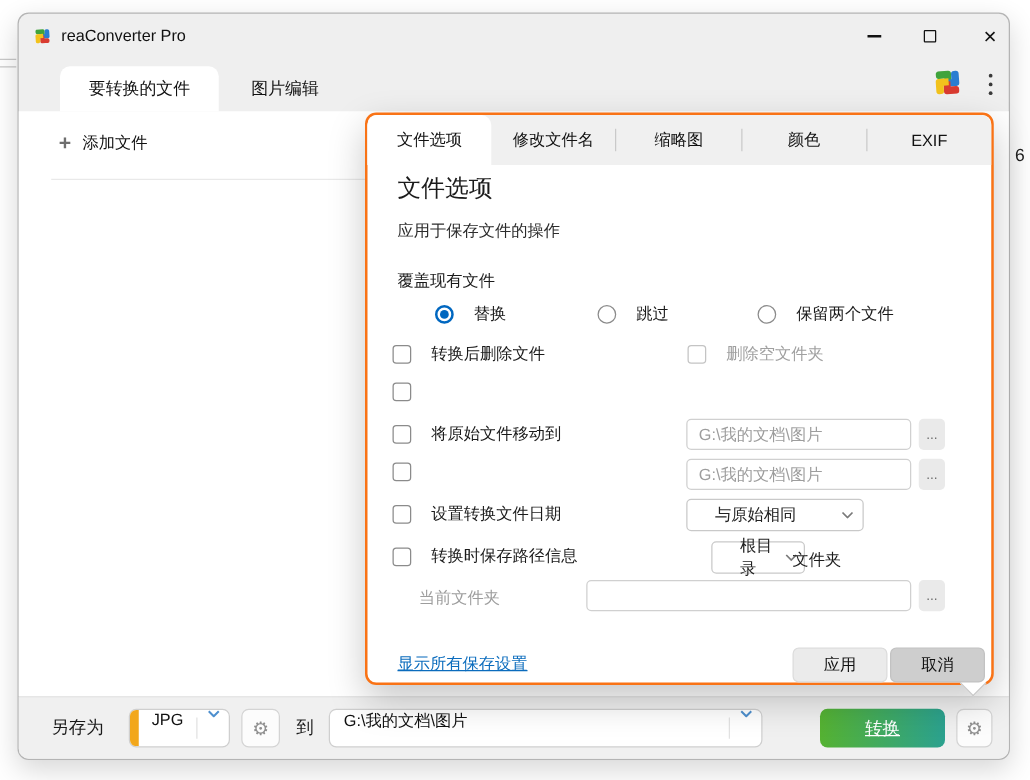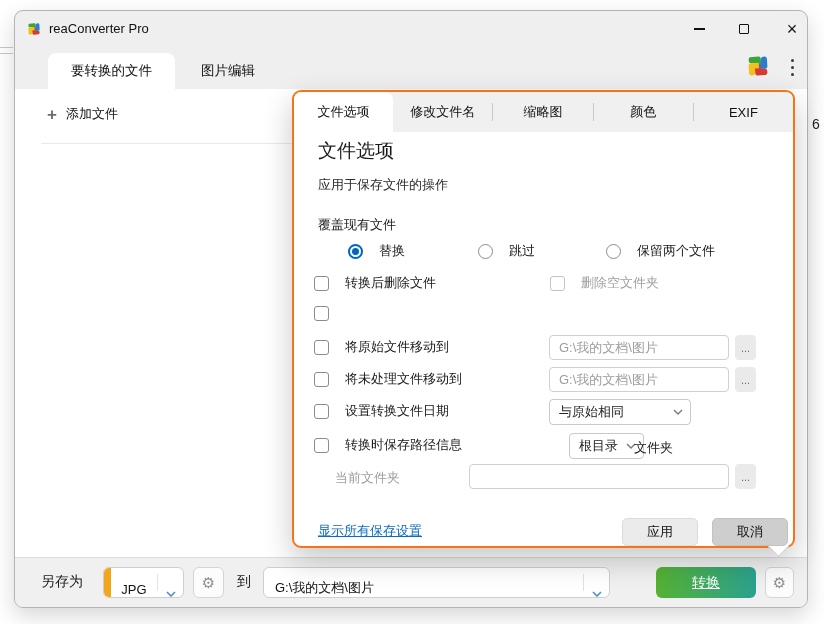--- a/index.html
+++ b/index.html
@@ -37,21 +37,21 @@
   .add-files { position:absolute; left:32px; top:16px; display:flex; align-items:center; gap:9px; cursor:pointer; }
   .add-files .plus { font-size:17px; font-weight:bold; color:#6e6e6e; line-height:1; }
   .add-files .lbl { font-size:13px; color:#111; }
   .content-divider { position:absolute; left:26px; top:54px; width:252px; height:1px; background:#e9e9e9; }
 
   
   .bottombar { position:absolute; left:0; right:0; bottom:0; height:50px; background:#f0f0f0;
     border-top:1px solid #dcdcdc; border-radius:0 0 8px 8px; }
   .saveas-label { position:absolute; left:26px; top:15px; font-size:14px; }
   .to-label { position:absolute; left:222px; top:15px; font-size:14px; }
-  .combo { position:absolute; top:9px; height:31px; background:#fff; border:1px solid #cfcfcf; border-radius:6px; display:flex; align-items:flex-end; overflow:hidden; cursor:pointer; }
+  .combo { position:absolute; top:9px; height:31px; background:#fff; border:1px solid #cfcfcf; border-radius:6px; display:flex; align-items:flex-start; overflow:hidden; cursor:pointer; }
   .format-combo { left:88px; width:81px; }
   .format-combo .orange { width:7px; align-self:stretch; background:#F2A71B; }
   .format-combo .fmt { flex:1; text-align:center; font-size:13px; color:#111; }
   .combo .vsep { width:1px; align-self:stretch; margin:6px 0; background:#e2e2e2; }
   .combo .chev { width:25px; display:flex; align-items:center; justify-content:center; }
   .path-combo { left:248px; width:347px; }
   .path-combo .ptext { flex:1; padding-left:11px; font-size:13px; color:#111; white-space:nowrap; }
   .gear-btn { position:absolute; top:9px; width:31px; height:31px; background:#fcfcfc; border:1px solid #d4d4d4; border-radius:6px;
     display:flex; align-items:center; justify-content:center; font-size:15px; color:#8f8f8f; cursor:pointer; }
   .gear-1 { left:178px; } .gear-2 { left:750px; width:29px; }
@@ -79,29 +79,29 @@
   .chk { width:15px; height:15px; border:1px solid #8b8b8b; border-radius:3px; background:#fff; flex:none; }
   .opt.disabled { color:#a0a0a0; cursor:default; }
   .opt.disabled .chk { border-color:#c4c4c4; }
 
   .field { position:absolute; height:25px; background:#fff; border:1px solid #d0d0d0; border-radius:4px;
     font-size:13px; display:flex; align-items:center; padding-left:9px; cursor:text; }
   .field.ghost { color:#9d9d9d; }
   .browse-btn { position:absolute; width:21px; height:25px; background:#eaeaea; border:none; border-radius:4px;
     color:#6f6f6f; font-size:11px; line-height:10px; cursor:pointer; font-family:inherit; }
   .select { position:absolute; height:26px; background:#fff; border:1px solid #c9c9c9; border-radius:4px;
-    font-size:13px; color:#222; display:flex; align-items:center; padding-left:9px; cursor:pointer; }
+    font-size:13px; color:#222; display:flex; align-items:center; padding-left:22px; cursor:pointer; }
   .select .sp { flex:1; }
   .select .chev { width:24px; display:flex; align-items:center; justify-content:center; }
   .suffix-label { position:absolute; font-size:13px; color:#1b1b1b; }
   .muted { color:#9d9d9d; }
 
   .dlg-link { position:absolute; left:24px; top:430px; font-size:13px; color:#0B6CBD; text-decoration:underline; cursor:pointer;text-align:right; }
   .dlg-btn { position:absolute; top:426px; width:76px; height:28px; border-radius:5px; font-size:13px; cursor:pointer; font-family:inherit; }
-  .btn-apply { left:328px; background:#ebebeb; border:1px solid #dcdcdc; color:#111; }
+  .btn-apply { left:340px; background:#ebebeb; border:1px solid #dcdcdc; color:#111; }
   .btn-cancel { left:418px; background:#cecece; border:1px solid #c2c2c2; color:#111; }
 </style>
 </head>
 <body>
 
 <span class="stray-6">6</span>
 <div class="bg-line" style="top:47px;"></div>
 <div class="bg-line" style="top:53px;"></div>
 
 <svg width="0" height="0" style="position:absolute">
@@ -241,21 +241,20 @@
 
   <div class="opt" style="left:20px; top:246px;">
     <span class="chk"></span>
     <span>将原始文件移动到</span>
   </div>
   <div class="field ghost" style="left:255px; top:243px; width:180px;">G:\我的文档\图片</div>
   <button class="browse-btn" style="left:441px; top:243px;">...</button>
 
   <div class="opt" style="left:20px; top:278px;">
     <span class="chk"></span>
-    <span>将未处理文件移动到</span>
   </div>
   <div class="field ghost" style="left:255px; top:275px; width:180px;">G:\我的文档\图片</div>
   <button class="browse-btn" style="left:441px; top:275px;">...</button>
 
   <div class="opt" style="left:20px; top:310px;">
     <span class="chk"></span>
     <span>设置转换文件日期</span>
   </div>
   <div class="select" style="left:255px; top:307px; width:142px;">
     <span>与原始相同</span>

